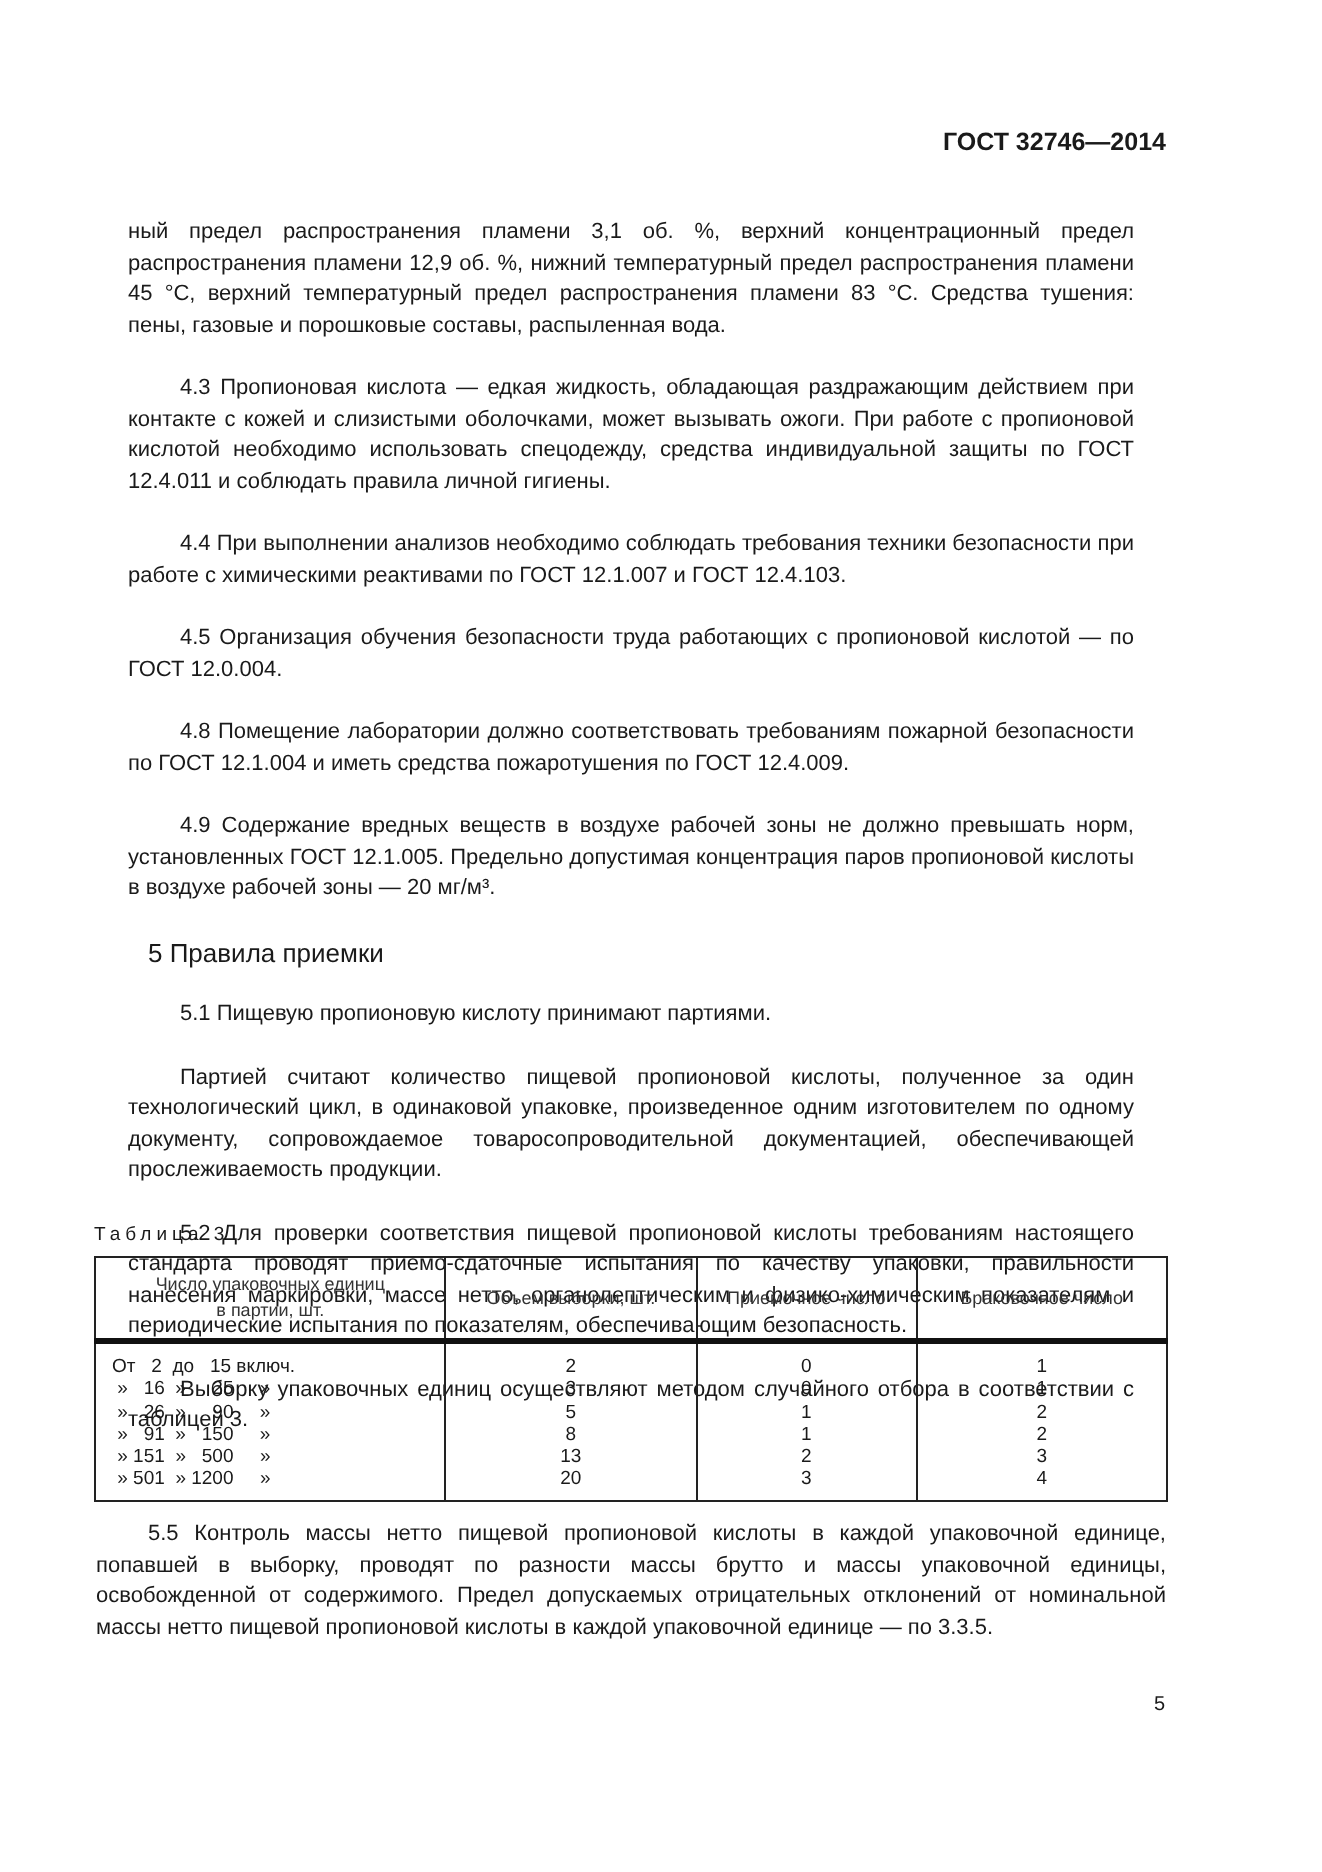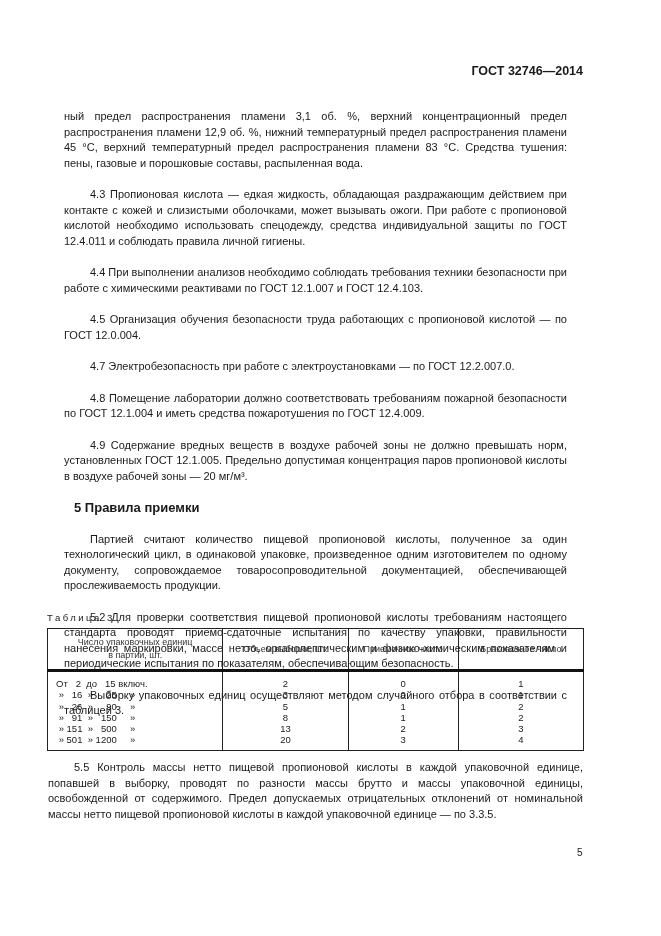--- a/index.html
+++ b/index.html
@@ -3,21 +3,21 @@
 <meta charset="utf-8">
 <style>
   html, body { margin: 0; padding: 0; background: #ffffff; }
   body { width: 661px; height: 936px; position: relative; overflow: hidden;
          font-family: "Liberation Sans", sans-serif; color: #1a1a1a; }
   .header { position: absolute; top: 64px; right: 78px; font-weight: bold; font-size: 12.5px; padding-left: 12px; }
   .body-text { position: absolute; left: 48px; width: 535px; top: 93px;
                font-size: 11px; line-height: 15.5px; text-align: justify; }
   .body-text p { margin: 16px; }
   .ind { text-indent: 26px; }
-  .section-title { font-weight: bold; font-size: 13px; margin: 15px 0 7px 26px !important; }
+  .section-title { font-weight: normal; font-size: 13px; margin: 15px 0 7px 26px !important; }
   .table-caption { position: absolute; left: 47px; top: 612px; font-size: 9.5px; letter-spacing: 2.5px; }
   table.data { position: absolute; left: 47px; top: 628px; width: 537px;
                border-collapse: collapse; font-size: 9px; }
   table.data th, table.data td { border-left: 1.2px solid #222; border-right: 1.2px solid #222; }
   table.data thead tr { border-top: 1.5px solid #222; border-bottom: 3px solid #111; }
   table.data tbody { border-bottom: 1.5px solid #222; }
   table.data th { font-weight: normal; height: 38px; text-align: center; line-height: 13px; color: #333; }
   table.data td { padding: 0; text-align: center; vertical-align: top; line-height: 11.3px; font-size: 9.5px; }
   table.data td.first { text-align: left; padding-left: 8px; white-space: pre; }
   .col1 { width: 172px; } .col2 { width: 122px; margin-left: 24px; } .col3 { width: 107px; } .col4 { width: 122px; margin-top: 20px; }
@@ -30,25 +30,25 @@
 </head>
 <body>
 
 <div class="header">ГОСТ 32746—2014</div>
 
 <div class="body-text">
   <p>ный предел распространения пламени 3,1 об. %, верхний концентрационный предел распространения пламени 12,9 об. %, нижний температурный предел распространения пламени 45 °С, верхний температурный предел распространения пламени 83 °С. Средства тушения: пены, газовые и порошковые составы, распыленная вода.</p>
   <p class="ind">4.3 Пропионовая кислота — едкая жидкость, обладающая раздражающим действием при контакте с кожей и слизистыми оболочками, может вызывать ожоги. При работе с пропионовой кислотой необходимо использовать спецодежду, средства индивидуальной защиты по ГОСТ 12.4.011 и соблюдать правила личной гигиены.</p>
   <p class="ind">4.4 При выполнении анализов необходимо соблюдать требования техники безопасности при работе с химическими реактивами по ГОСТ 12.1.007 и ГОСТ 12.4.103.</p>
   <p class="ind">4.5 Организация обучения безопасности труда работающих с пропионовой кислотой — по ГОСТ 12.0.004.</p>
-  <p class="ind">4.7 Электробезопасность при работе с электроустановками — по ГОСТ 12.2.007.0.</p>
   <p class="ind">4.8 Помещение лаборатории должно соответствовать требованиям пожарной безопасности по ГОСТ 12.1.004 и иметь средства пожаротушения по ГОСТ 12.4.009.</p>
   <p class="ind">4.9 Содержание вредных веществ в воздухе рабочей зоны не должно превышать норм, установленных ГОСТ 12.1.005. Предельно допустимая концентрация паров пропионовой кислоты в воздухе рабочей зоны — 20 мг/м³.</p>
 
   <p class="section-title">5 Правила приемки</p>
+  <p class="ind">5.1 Пищевую пропионовую кислоту принимают партиями.</p>
   <p class="ind">Партией считают количество пищевой пропионовой кислоты, полученное за один технологический цикл, в одинаковой упаковке, произведенное одним изготовителем по одному документу, сопровождаемое товаросопроводительной документацией, обеспечивающей прослеживаемость продукции.</p>
   <p class="ind">5.2 Для проверки соответствия пищевой пропионовой кислоты требованиям настоящего стандарта проводят приемо-сдаточные испытания по качеству упаковки, правильности нанесения маркировки, массе нетто, органолептическим и физико-химическим показателям и периодические испытания по показателям, обеспечивающим безопасность.</p>
   <p class="ind">Выборку упаковочных единиц осуществляют методом случайного отбора в соответствии с таблицей 3.</p>
 </div>
 
 <div class="table-caption">Таблица 3</div>
 
 <table class="data">
   <thead>
     <tr>

